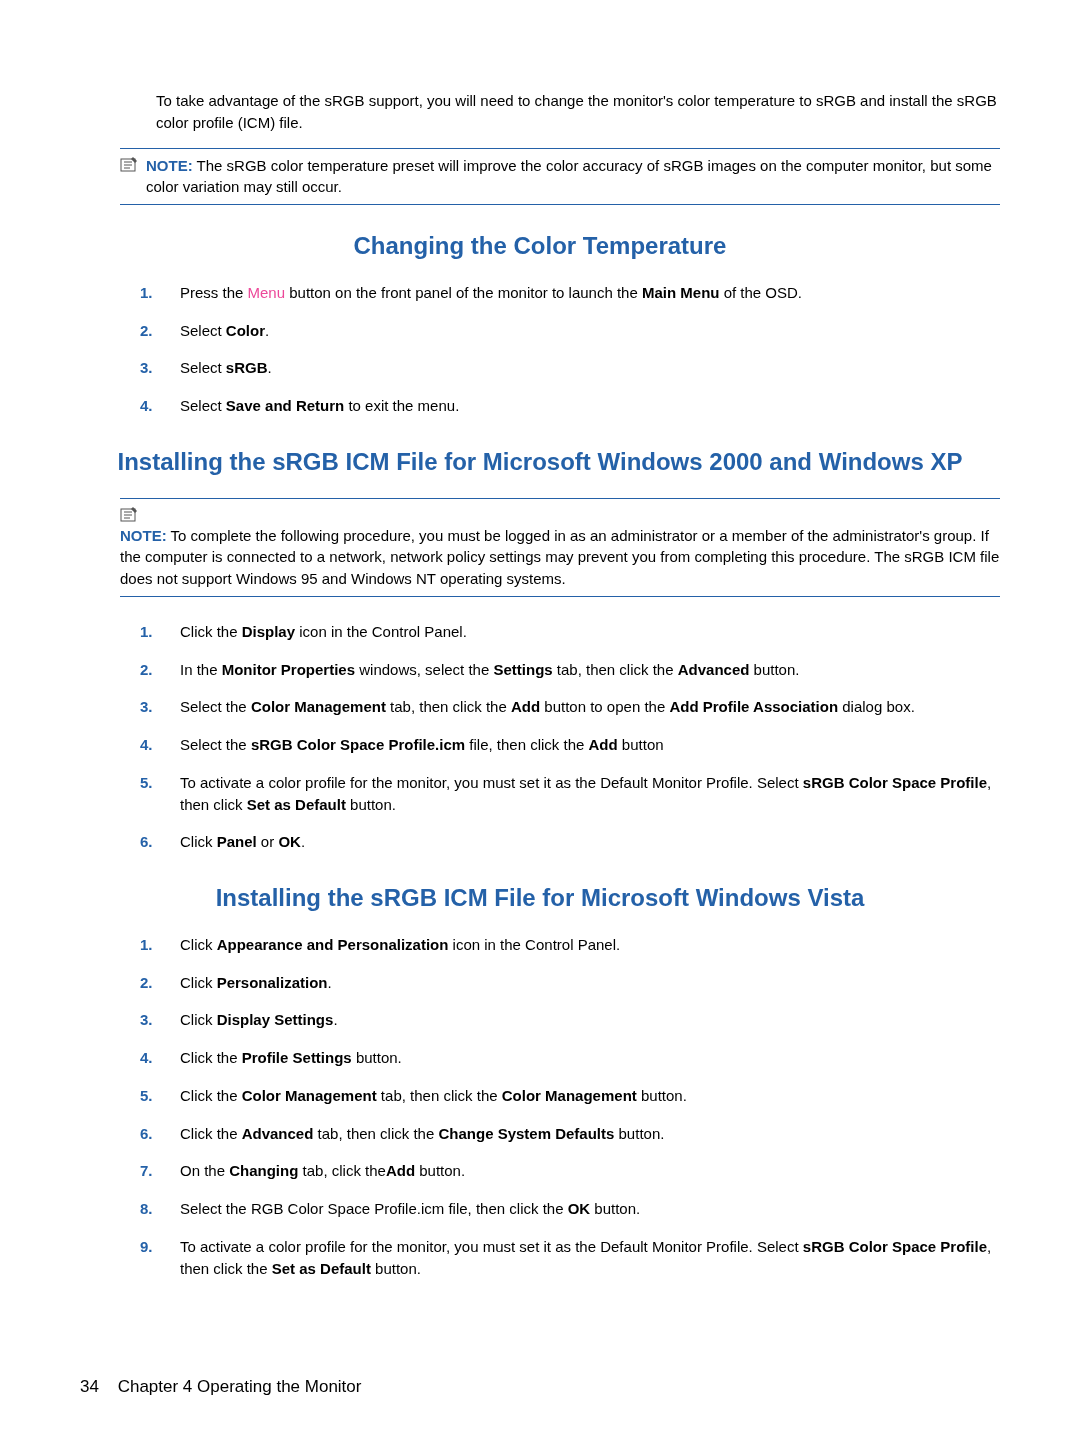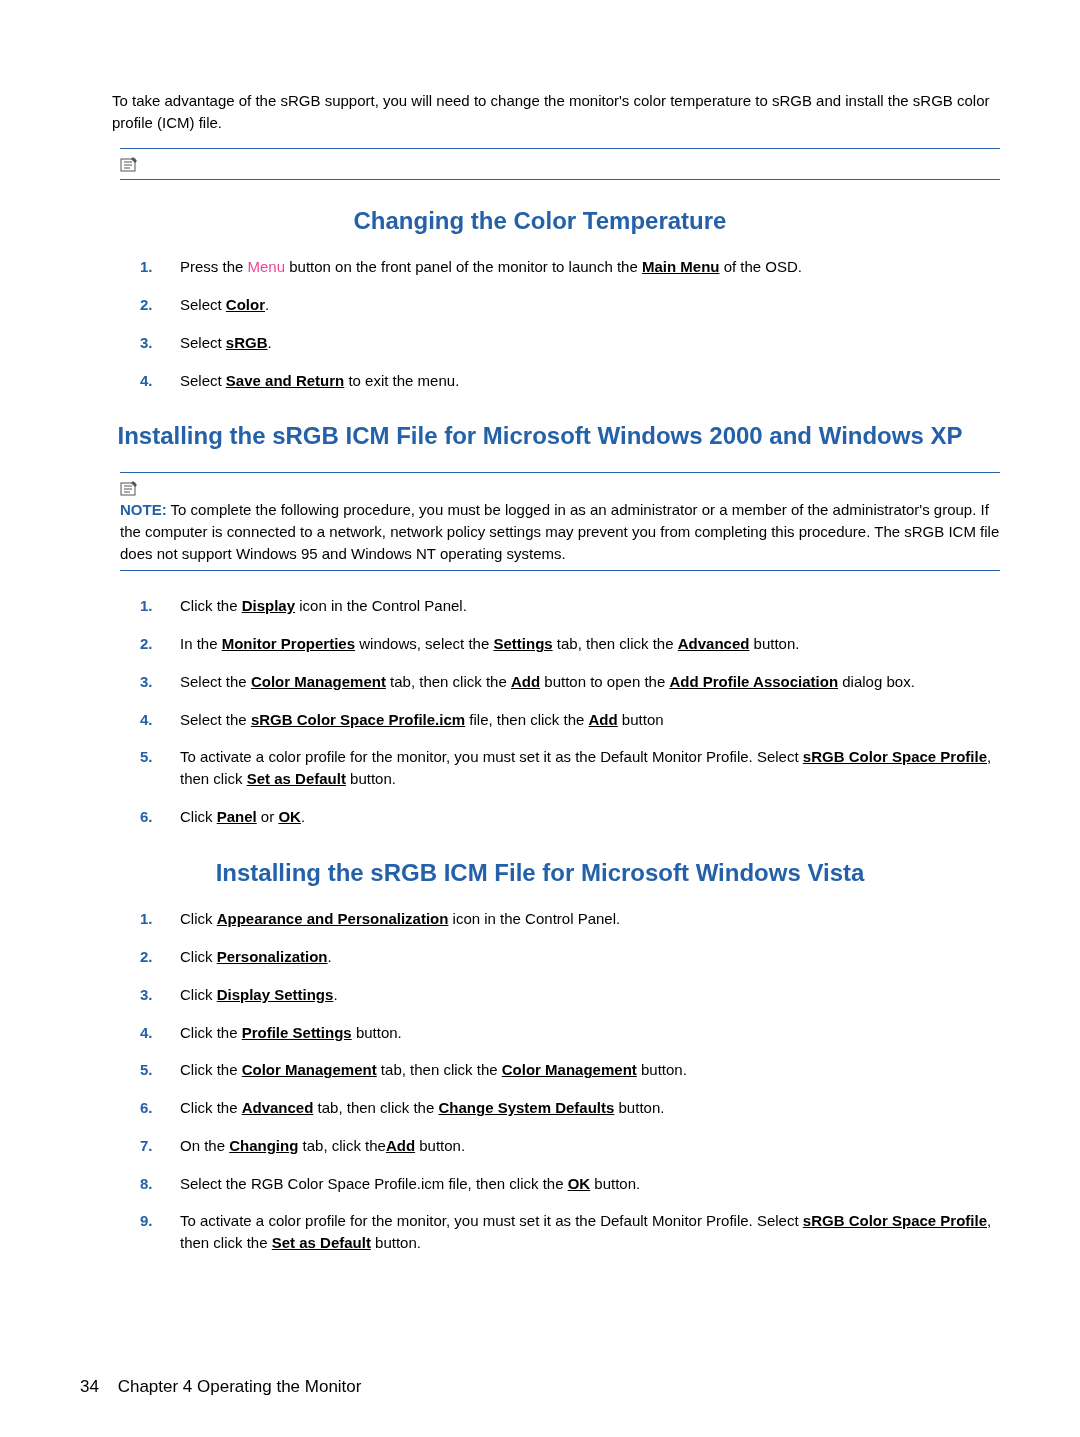--- a/index.html
+++ b/index.html
@@ -12,21 +12,21 @@
       font-size: 15px;
       line-height: 1.45;
       color: #000;
       background: #fff;
       width: 1080px;
       height: 1437px;
       padding: 90px 80px 40px 80px;
       position: relative;
     }
     .intro-para {
-      margin-left: 32px;
+      margin-left: 76px;
       margin-bottom: 14px;
     }
     .note-box {
       margin-left: 40px;
       border-top: 1px solid #2461a8;
       border-bottom: 1px solid #2461a8;
       padding: 6px 0;
       margin-bottom: 24px;
       display: flex;
     }
@@ -69,21 +69,20 @@
       flex: 0 0 40px;
     }
     ol.steps li .step-body {
       flex: 1;
     }
     .link-style {
       color: #ec4899;
     }
     .bold {
       font-weight: bold;
-      text-decoration: underline;
     }
     .indent-note {
       margin-left: 40px;
       flex-direction: column;
     }
     .footer {
       position: absolute;
       bottom: 37px;
       left: 80px;
       font-size: 17px;
@@ -100,20 +99,24 @@
 <div class="note-box">
   <span class="note-icon">
     <svg width="18" height="16" viewBox="0 0 18 16">
         <rect x="1" y="2" width="14" height="12" fill="none" stroke="#555" stroke-width="1"></rect>
         <line x1="4" y1="5" x2="12" y2="5" stroke="#555" stroke-width="1"></line>
         <line x1="4" y1="8" x2="12" y2="8" stroke="#555" stroke-width="1"></line>
         <line x1="4" y1="11" x2="10" y2="11" stroke="#555" stroke-width="1"></line>
         <path d="M13 0 L17 4 L15 6 L11 2 Z" fill="#555"></path>
       </svg>
   </span>
+  <div class="note-inner">
+    <span class="note-label">NOTE:</span>
+    <span>The sRGB color temperature preset will improve the color accuracy of sRGB images on the computer monitor, but some color variation may still occur.</span>
+  </div>
 </div>
 
 <h2 class="section-title">Changing the Color Temperature</h2>
 <ol class="steps" id="steps1">
     <li>
       <span class="num">1.</span>
       <span class="step-body">Press the <span class="link-style">Menu</span> button on the front panel of the monitor to launch the <span class="bold">Main Menu</span> of the OSD.</span>
     </li>
     <li>
       <span class="num">2.</span>

